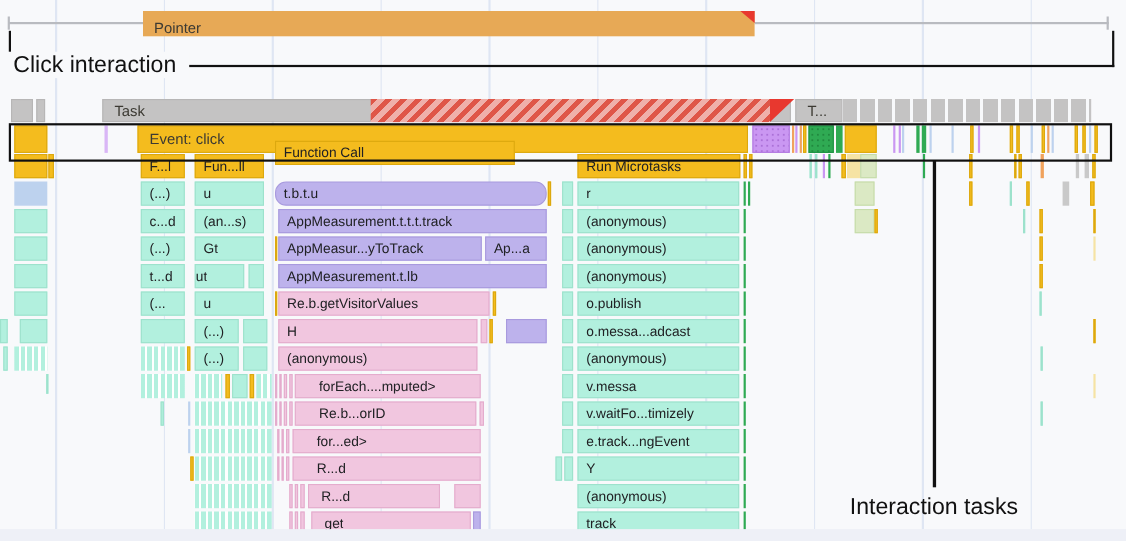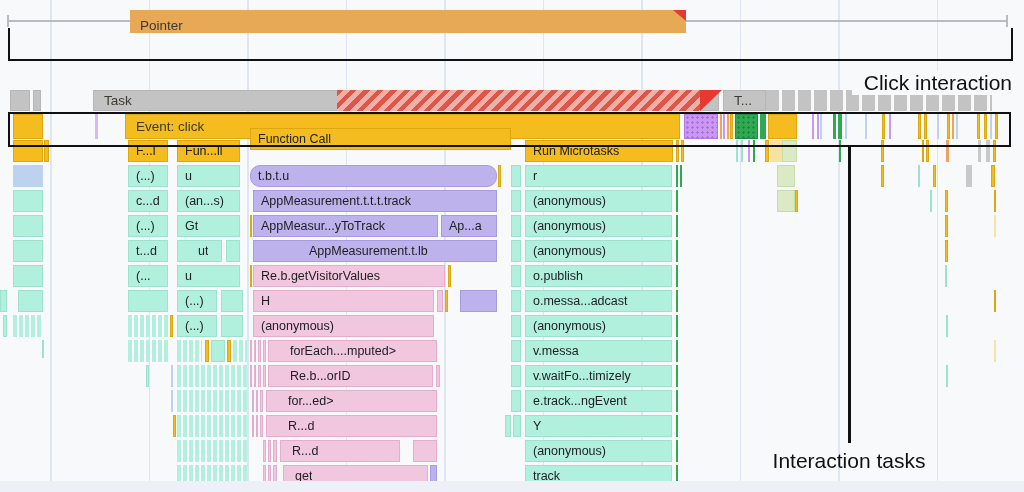--- a/index.html
+++ b/index.html
@@ -113,21 +113,21 @@
       <div class="bar blue" style="left: 990px; top: 114px; width: 2px; height: 25px; background: rgb(189, 210, 238);"></div>
       <div class="bar yellow" style="left: 995px; top: 114px; width: 3px; height: 25px; background: rgb(244, 188, 30);"></div>
       <div class="bar yellow" style="left: 13px; top: 140px; width: 30px; height: 22px; background: rgb(244, 188, 30);"></div>
       <div class="bar yellow" style="left: 44px; top: 140px; width: 5px; height: 22px; background: rgb(244, 188, 30);"></div>
       <div class="bar yellow" style="left: 128px; top: 140px; width: 40px; height: 22px; background: rgb(244, 188, 30);">
         <span class="lbl" style="padding-left: 7px;">F...l</span>
       </div>
       <div class="bar yellow" style="left: 177px; top: 140px; width: 63px; height: 22px; background: rgb(244, 188, 30);">
         <span class="lbl" style="padding-left: 7px;">Fun...ll</span>
       </div>
-      <div class="bar yellow" style="left: 250px; top: 128px; width: 261px; height: 22px; background: rgb(244, 188, 30);">
+      <div class="bar yellow" style="left: 250px; top: 128px; width: 218px; height: 22px; background: rgb(244, 188, 30);">
         <span class="lbl" style="padding-left: 7px;">Function Call</span>
       </div>
       <div class="bar yellow" style="left: 525px; top: 140px; width: 148px; height: 22px; background: rgb(244, 188, 30);">
         <span class="lbl" style="padding-left: 7px;">Run Microtasks</span>
       </div>
       <div class="bar yellow" style="left: 676px; top: 140px; width: 3px; height: 22px; background: rgb(244, 188, 30);"></div>
       <div class="bar yellow" style="left: 681px; top: 140px; width: 3px; height: 22px; background: rgb(244, 188, 30);"></div>
       <div class="bar blue" style="left: 13px; top: 165px; width: 30px; height: 22px; background: rgb(189, 210, 238);"></div>
       <div class="bar teal" style="left: 128px; top: 165px; width: 40px; height: 22px; background: rgb(178, 240, 222);">
         <span class="lbl" style="padding-left: 7px;">(...)</span>
@@ -177,24 +177,24 @@
       <div class="bar teal" style="left: 511px; top: 215px; width: 10px; height: 22px; background: rgb(178, 240, 222);"></div>
       <div class="bar teal" style="left: 525px; top: 215px; width: 147px; height: 22px; background: rgb(178, 240, 222);">
         <span class="lbl" style="padding-left: 7px;">(anonymous)</span>
       </div>
       <div class="bar green" style="left: 676px; top: 215px; width: 2px; height: 22px; background: rgb(47, 170, 83);"></div>
       <div class="bar teal" style="left: 13px; top: 240px; width: 30px; height: 22px; background: rgb(178, 240, 222);"></div>
       <div class="bar teal" style="left: 128px; top: 240px; width: 40px; height: 22px; background: rgb(178, 240, 222);">
         <span class="lbl" style="padding-left: 7px;">t...d</span>
       </div>
       <div class="bar teal" style="left: 177px; top: 240px; width: 45px; height: 22px; background: rgb(178, 240, 222);">
-        <span class="lbl" style="padding-left: 20px;">ut</span>
+        <span class="lbl" style="padding-left: 0;">ut</span>
       </div>
       <div class="bar teal" style="left: 226px; top: 240px; width: 14px; height: 22px; background: rgb(178, 240, 222);"></div>
-      <div class="bar purple" style="left: 253px; top: 240px; width: 244px; height: 22px; background: rgb(189, 178, 236); padding-left: 48px;">
+      <div class="bar purple" style="left: 253px; top: 240px; width: 244px; height: 22px; background: rgb(189, 178, 236);">
         <span class="lbl" style="padding-left: 7px;">AppMeasurement.t.lb</span>
       </div>
       <div class="bar teal" style="left: 511px; top: 240px; width: 10px; height: 22px; background: rgb(178, 240, 222);"></div>
       <div class="bar teal" style="left: 525px; top: 240px; width: 147px; height: 22px; background: rgb(178, 240, 222);">
         <span class="lbl" style="padding-left: 7px;">(anonymous)</span>
       </div>
       <div class="bar green" style="left: 676px; top: 240px; width: 2px; height: 22px; background: rgb(47, 170, 83);"></div>
       <div class="bar teal" style="left: 13px; top: 265px; width: 30px; height: 22px; background: rgb(178, 240, 222);"></div>
       <div class="bar teal" style="left: 128px; top: 265px; width: 40px; height: 22px; background: rgb(178, 240, 222);">
         <span class="lbl" style="padding-left: 7px;">(...</span>
@@ -364,21 +364,21 @@
       <div class="bar lightyellow" style="left: 994px; top: 340px; width: 2px; height: 22px; background: rgb(246, 227, 164);"></div>
       <div class="bar teal" style="left: 946px; top: 365px; width: 2px; height: 22px; background: rgb(178, 240, 222);"></div>
       <div class="bar teal" style="left: 0px; top: 290px; width: 7px; height: 22px; background: rgb(178, 240, 222);"></div>
       <div class="bar teal" style="left: 3px; top: 315px; width: 4px; height: 22px; background: rgb(178, 240, 222);"></div>
       <div class="bar teal" style="left: 42px; top: 340px; width: 2px; height: 18px; background: rgb(178, 240, 222);"></div>
     </div>
 
   <div class="annot annot-line" style="left:8px;top:28px;width:2px;height:33px;"></div>
   <div class="annot annot-line" style="left:1011px;top:28px;width:2px;height:33px;"></div>
   <div class="annot annot-line" style="left:8px;top:59px;width:1005px;height:2px;"></div>
-  <div class="annot" style="left:0;top:47px;width:1024px;display:flex;justify-content:flex-end;margin-top:24px;">
+  <div class="annot" style="left:0;top:47px;width:1024px;display:flex;justify-content:flex-start;">
     <span class="annot-label">Click interaction</span>
   </div>
 
   <div id="event-outline"></div>
   <div class="annot annot-line" style="left:848px;top:146px;width:2.5px;height:297px;"></div>
   <div class="annot" style="left:748px;top:449px;width:202px;text-align:center;">
     <span class="annot-label" style="padding:0;background:transparent;">Interaction tasks</span>
   </div>
 
   <div id="bottom-strip"></div>

